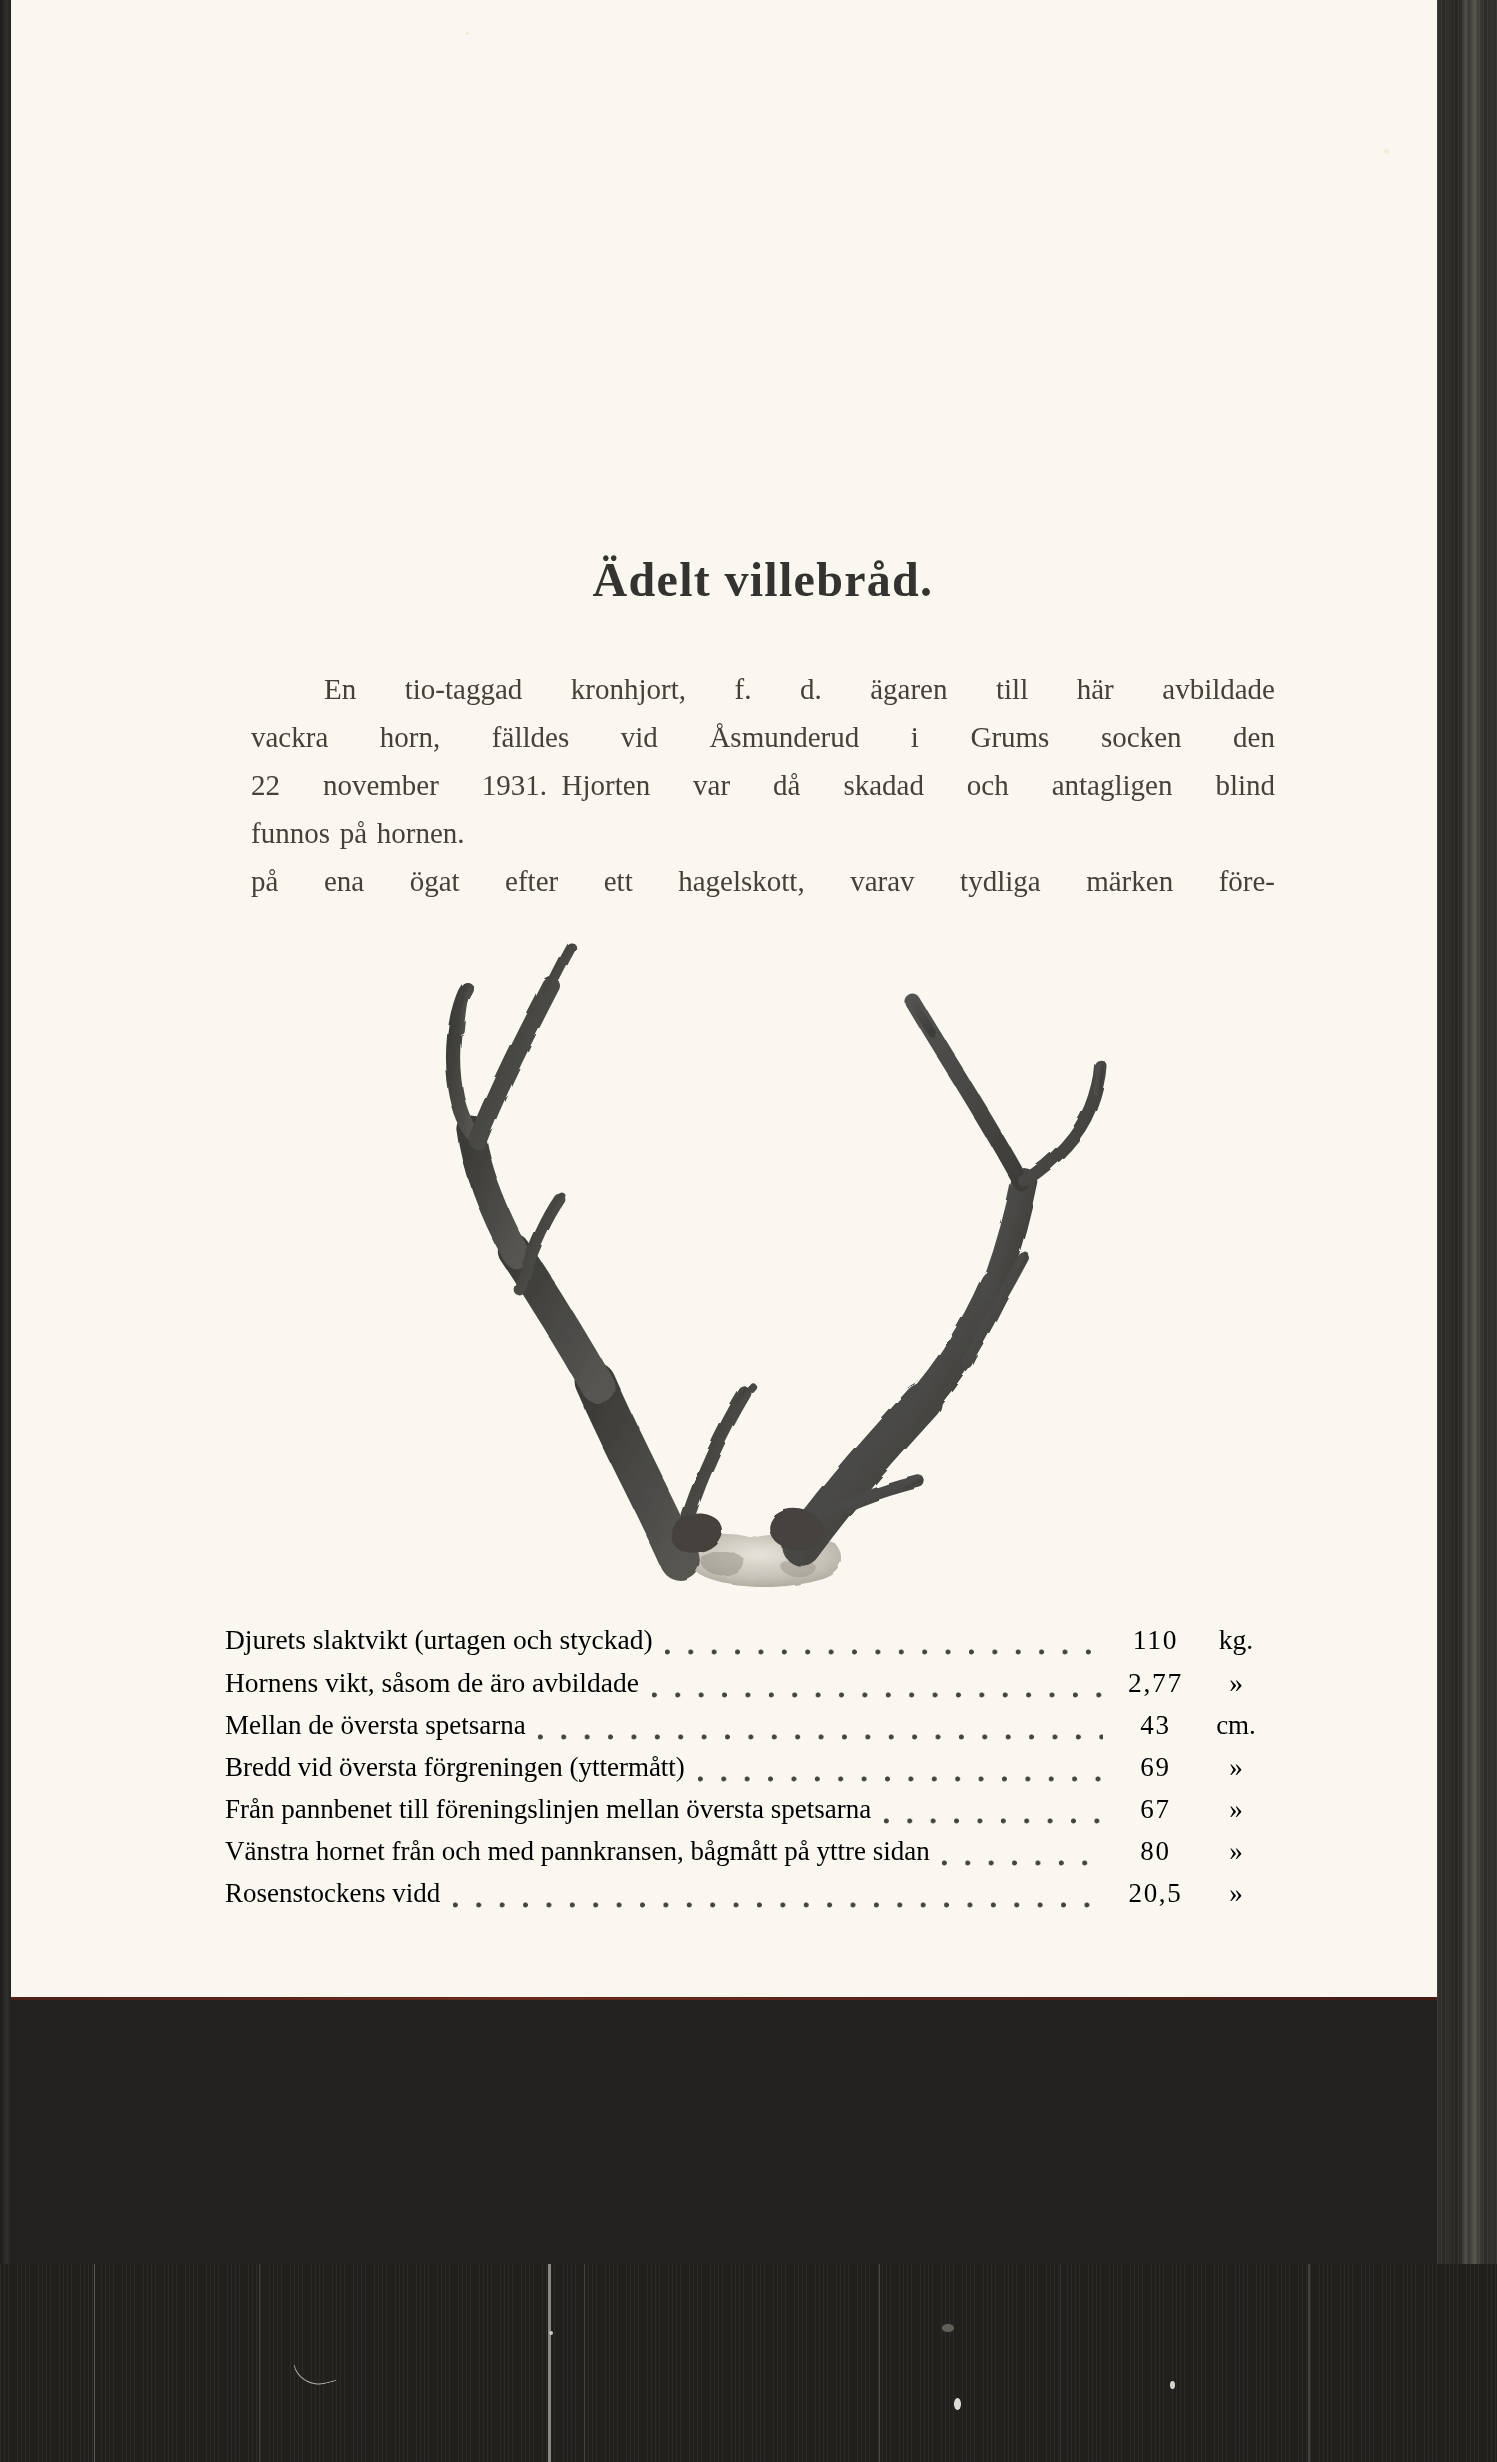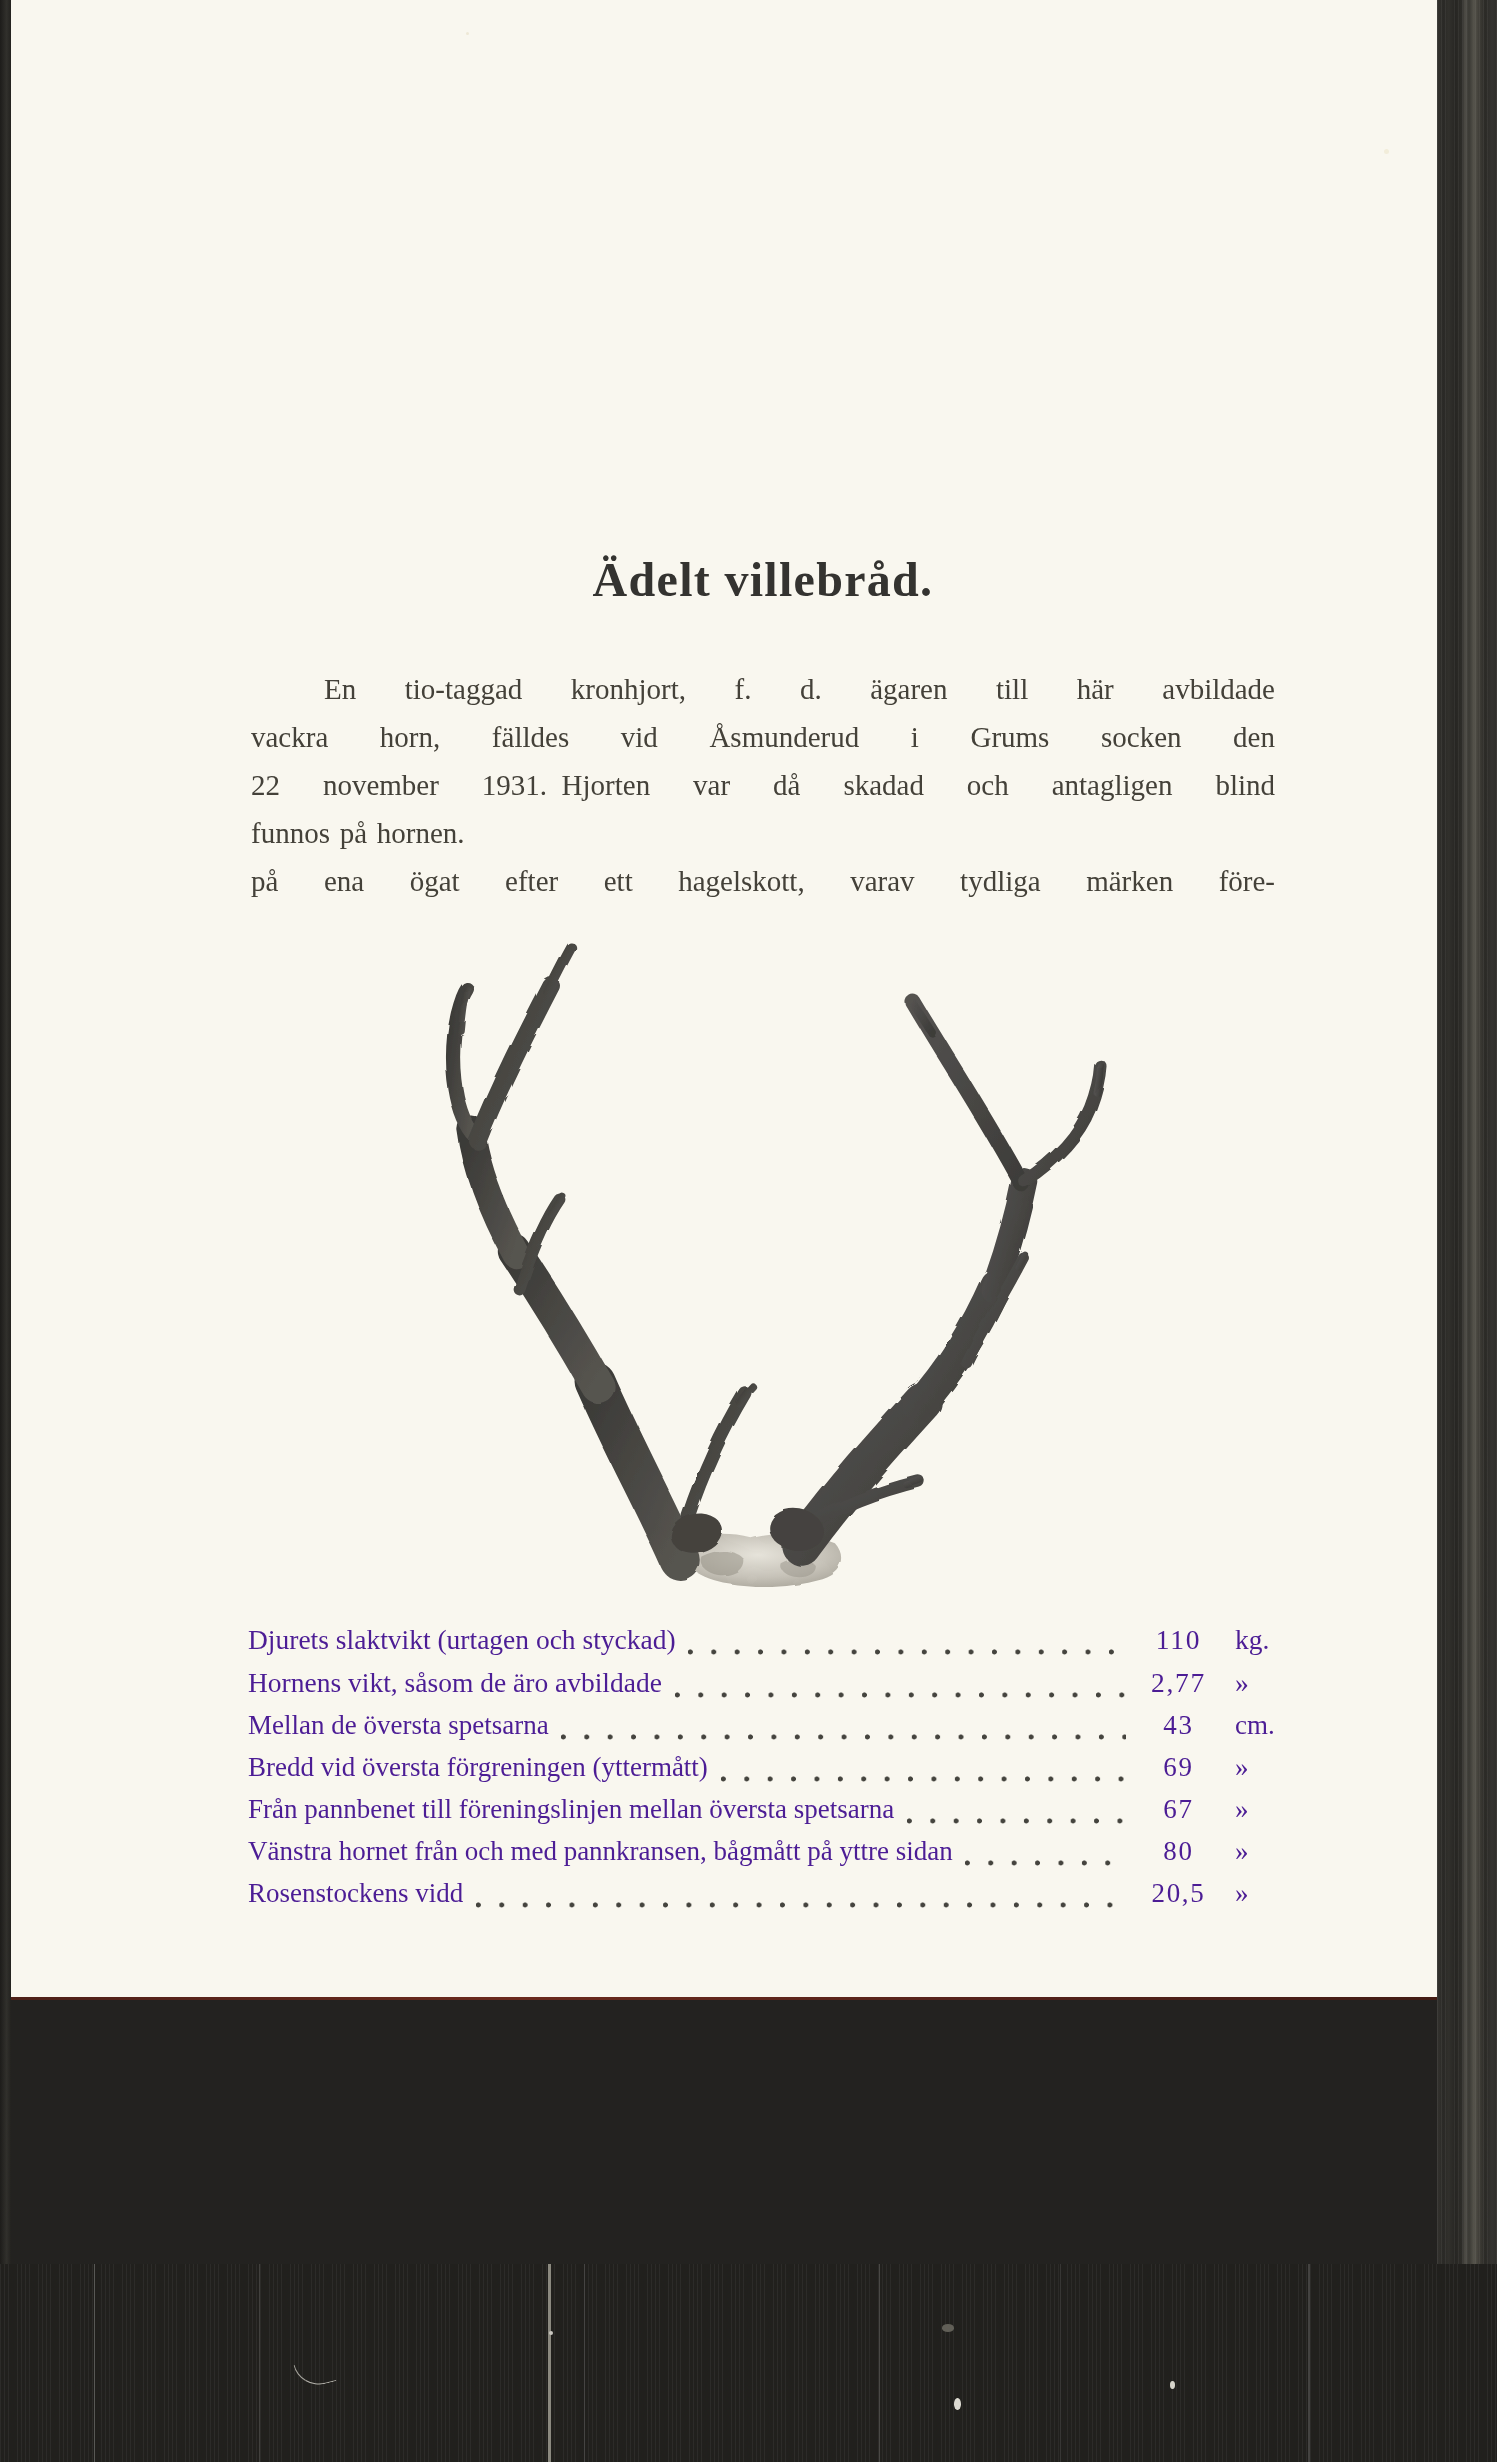--- a/index.html
+++ b/index.html
@@ -66,35 +66,35 @@
   .pline { text-align: justify; text-align-last: justify; word-spacing: 2.5px; }
   .pline.first { text-indent: 73px; }
   .pline.last { text-align-last: left; }
 
   .figure {
     position: absolute; left: 390px; top: 914px; width: 726px; height: 676px;
     margin: 0;
   }
 
   .list {
-    position: absolute; left: 237px; top: 1624px; width: 1035px;
-    color: #4c1d95;
+    position: absolute; left: 214px; top: 1624px; width: 1035px;
+    color: #000000;
   }
   .row { display: flex; align-items: baseline; height: 42px; font-size: 27px; }
   .row.weight { height: 43px; font-size: 27.5px; }
   .label { white-space: nowrap; }
   .leader {
     flex: 1; height: 11.7px; margin: 0 15px 0 11.7px;
     align-self: flex-end; margin-bottom: 9.2px;
     background-image: radial-gradient(circle at 3.3px 5.8px, #45443e 2.1px, rgba(0,0,0,0) 2.8px);
     background-size: 23.4px 11.7px; background-repeat: repeat-x;
     background-position: left center;
   }
   .value { min-width: 75px; text-align: center; letter-spacing: 1.7px; white-space: nowrap; }
-  .unit  { width: 67px; padding-left: 19px; box-sizing: border-box; white-space: nowrap; }
+  .unit  { width: 67px; padding-left: 19px; box-sizing: border-box; white-space: nowrap; text-align: center; }
   .mhead {
     height: 73px; padding-top: 27px; box-sizing: border-box;
     text-align: center; font-size: 28px; letter-spacing: 0.4px;
   }
 </style>
 </head>
 <body>
 
 <div class="scan">
 

